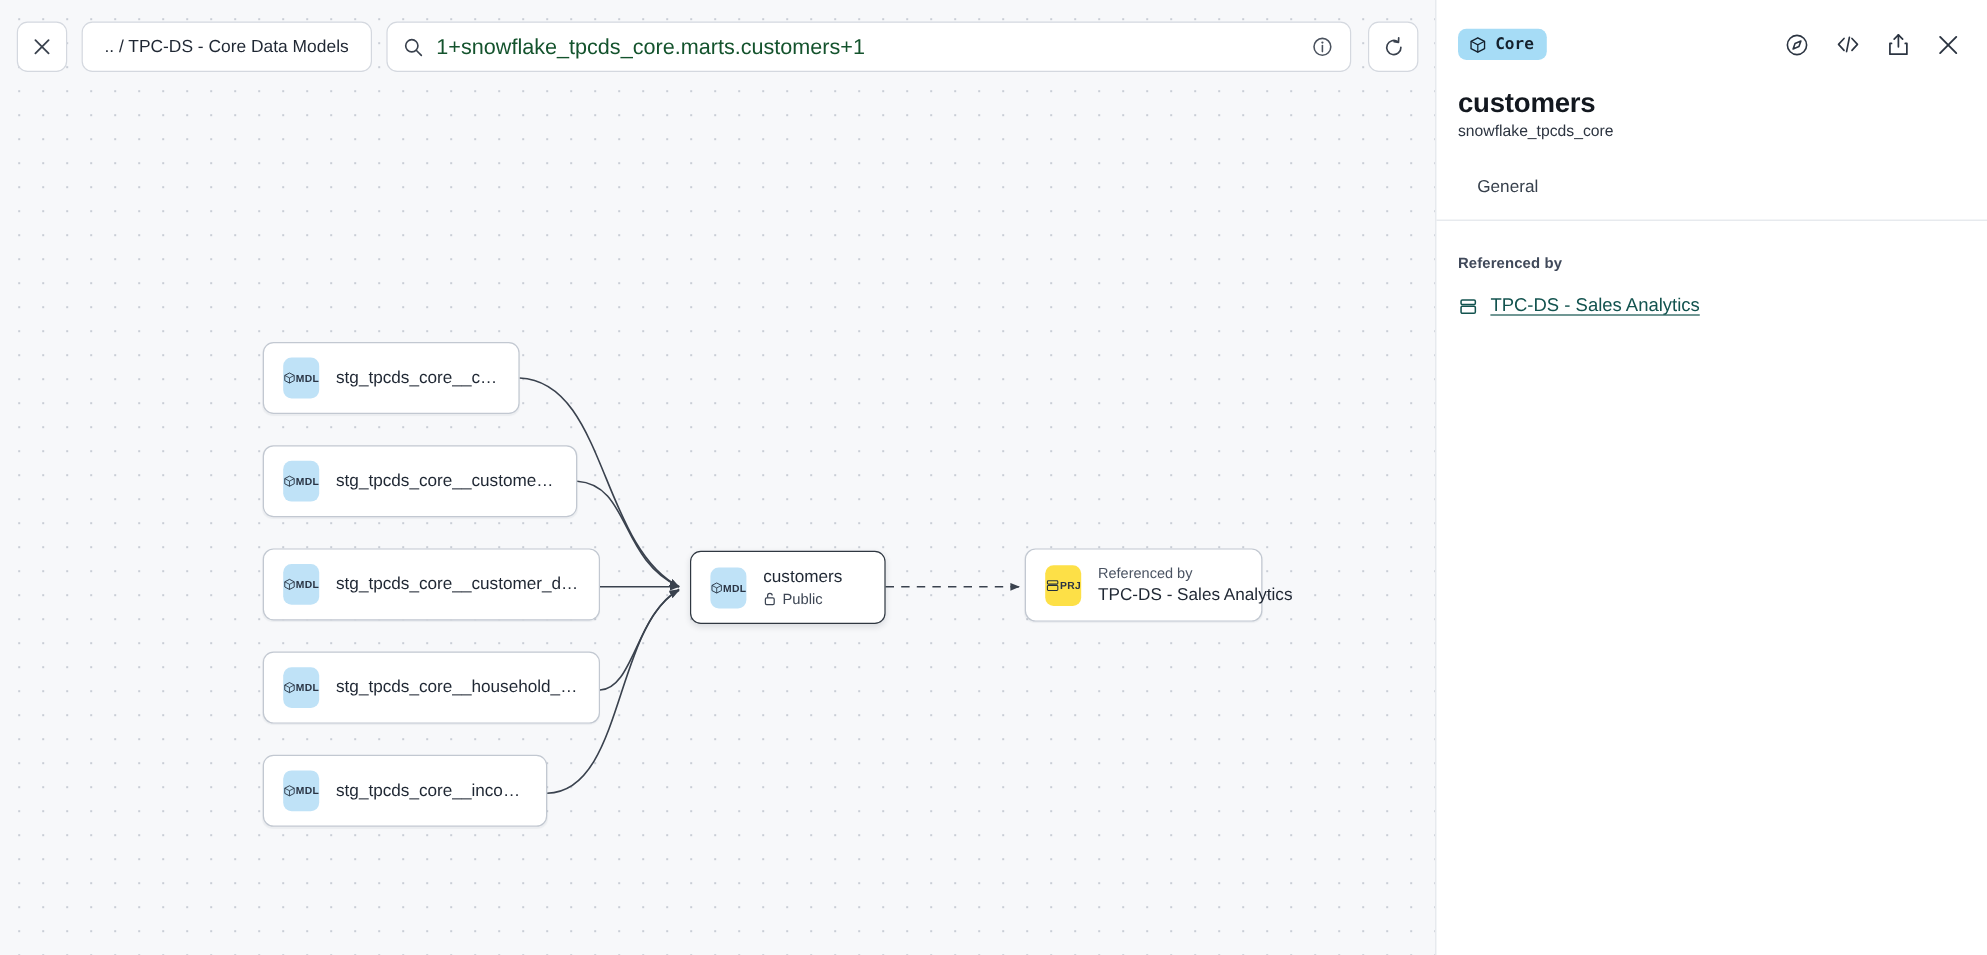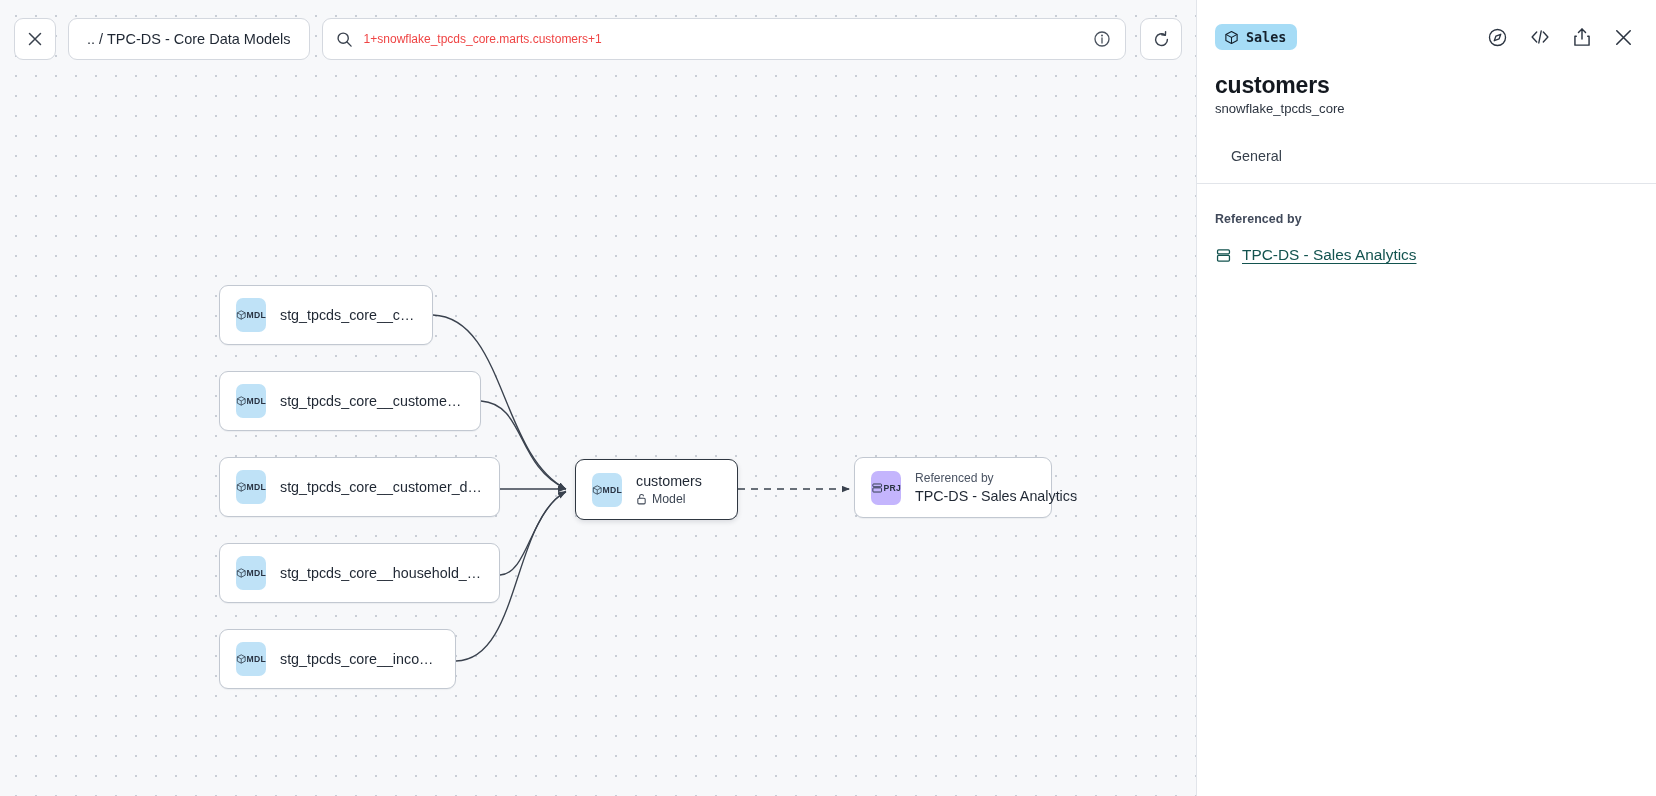--- a/index.html
+++ b/index.html
@@ -52,22 +52,22 @@
     background: #ffffff;
     border: 1px solid #d4d8df;
     border-radius: 9px;
     display: flex; align-items: center;
     padding: 0 14px 0 13px;
     gap: 11px;
     max-width: 878px;
   }
   #search-text {
     flex: 1 1 auto;
-    font-size: 12px;
-    color: #ef4444;
+    font-size: 18px;
+    color: #14532d;
     white-space: nowrap; overflow: hidden;
   }
   #refresh-btn { width: 42px; flex: 0 0 42px; margin-left: 2px; }
   .ico { display: block; }
 
   
   .node {
     position: absolute;
     background: #ffffff;
     border: 1px solid #c2c8d1;
@@ -86,21 +86,21 @@
   }
   .badge {
     flex: 0 0 auto;
     width: 30px; height: 34px;
     border-radius: 7px;
     display: flex; flex-direction: row;
     align-items: center; justify-content: center;
     gap: 0px;
   }
   .badge.mdl { background: #bfe2f7; }
-  .badge.prj { background: #c4b5fd; }
+  .badge.prj { background: #fde047; }
   .badge-txt {
     font-size: 8.6px; font-weight: 700;
     color: #2a3444; letter-spacing: .3px;
     line-height: 9px; margin-top: 1px;
   }
   .node-label {
     font-size: 14.3px; color: #1f2733;
     white-space: nowrap; overflow: hidden; text-overflow: ellipsis;
   }
   .node-stack { display: flex; flex-direction: column; gap: 3px; min-width: 0; }
@@ -304,21 +304,21 @@
         </svg>
         <span class="badge-txt">MDL</span>
       </div>
       <div class="node-stack">
         <span class="node-title">customers</span>
         <span class="node-sub">
           <svg width="11" height="12" viewBox="0 0 12 13">
             <rect x="2" y="5.6" width="8" height="6.2" rx="1.2" fill="none" stroke="#3d4654" stroke-width="1.15"></rect>
             <path d="M4 5.6 V3.6 a2.1 2.1 0 0 1 4.2 0" fill="none" stroke="#3d4654" stroke-width="1.15"></path>
           </svg>
-          <span>Model</span>
+          <span>Public</span>
         </span>
       </div>
     </div>
 
     <div class="node" style="left:854px; top:457px; width:198px; height:61px;">
       <div class="badge prj">
         <svg width="14" height="14" viewBox="0 0 16 16">
           <rect x="2.4" y="2.8" width="11.2" height="3.6" rx="1" fill="none" stroke="#24303f" stroke-width="1.15"></rect>
           <rect x="2.4" y="7.8" width="11.2" height="5.4" rx="1" fill="none" stroke="#24303f" stroke-width="1.15"></rect>
         </svg>
@@ -333,21 +333,21 @@
   </div>
 
   <div id="panel">
 
     <div id="panel-top">
       <div id="kind-badge">
         <svg width="15" height="15" viewBox="0 0 16 16">
           <path d="M8 1.6 L14 4.7 L14 11.3 L8 14.4 L2 11.3 L2 4.7 Z" fill="none" stroke="#14202c" stroke-width="1.2" stroke-linejoin="round"></path>
           <path d="M2 4.7 L8 7.9 L14 4.7 M8 7.9 L8 14.4" fill="none" stroke="#14202c" stroke-width="1.1"></path>
         </svg>
-        <span id="kind-badge-text">Sales</span>
+        <span id="kind-badge-text">Core</span>
       </div>
 
       <div id="panel-actions">
         <span class="pa-btn">
           <svg width="21" height="21" viewBox="0 0 22 22">
             <circle cx="11" cy="11" r="8.4" fill="none" stroke="#2b3441" stroke-width="1.4"></circle>
             <path d="M14.4 7.6 L9.3 9.6 L7.6 14.4 L12.7 12.4 Z" fill="none" stroke="#2b3441" stroke-width="1.4" stroke-linejoin="round"></path>
           </svg>
         </span>
         <span class="pa-btn">

